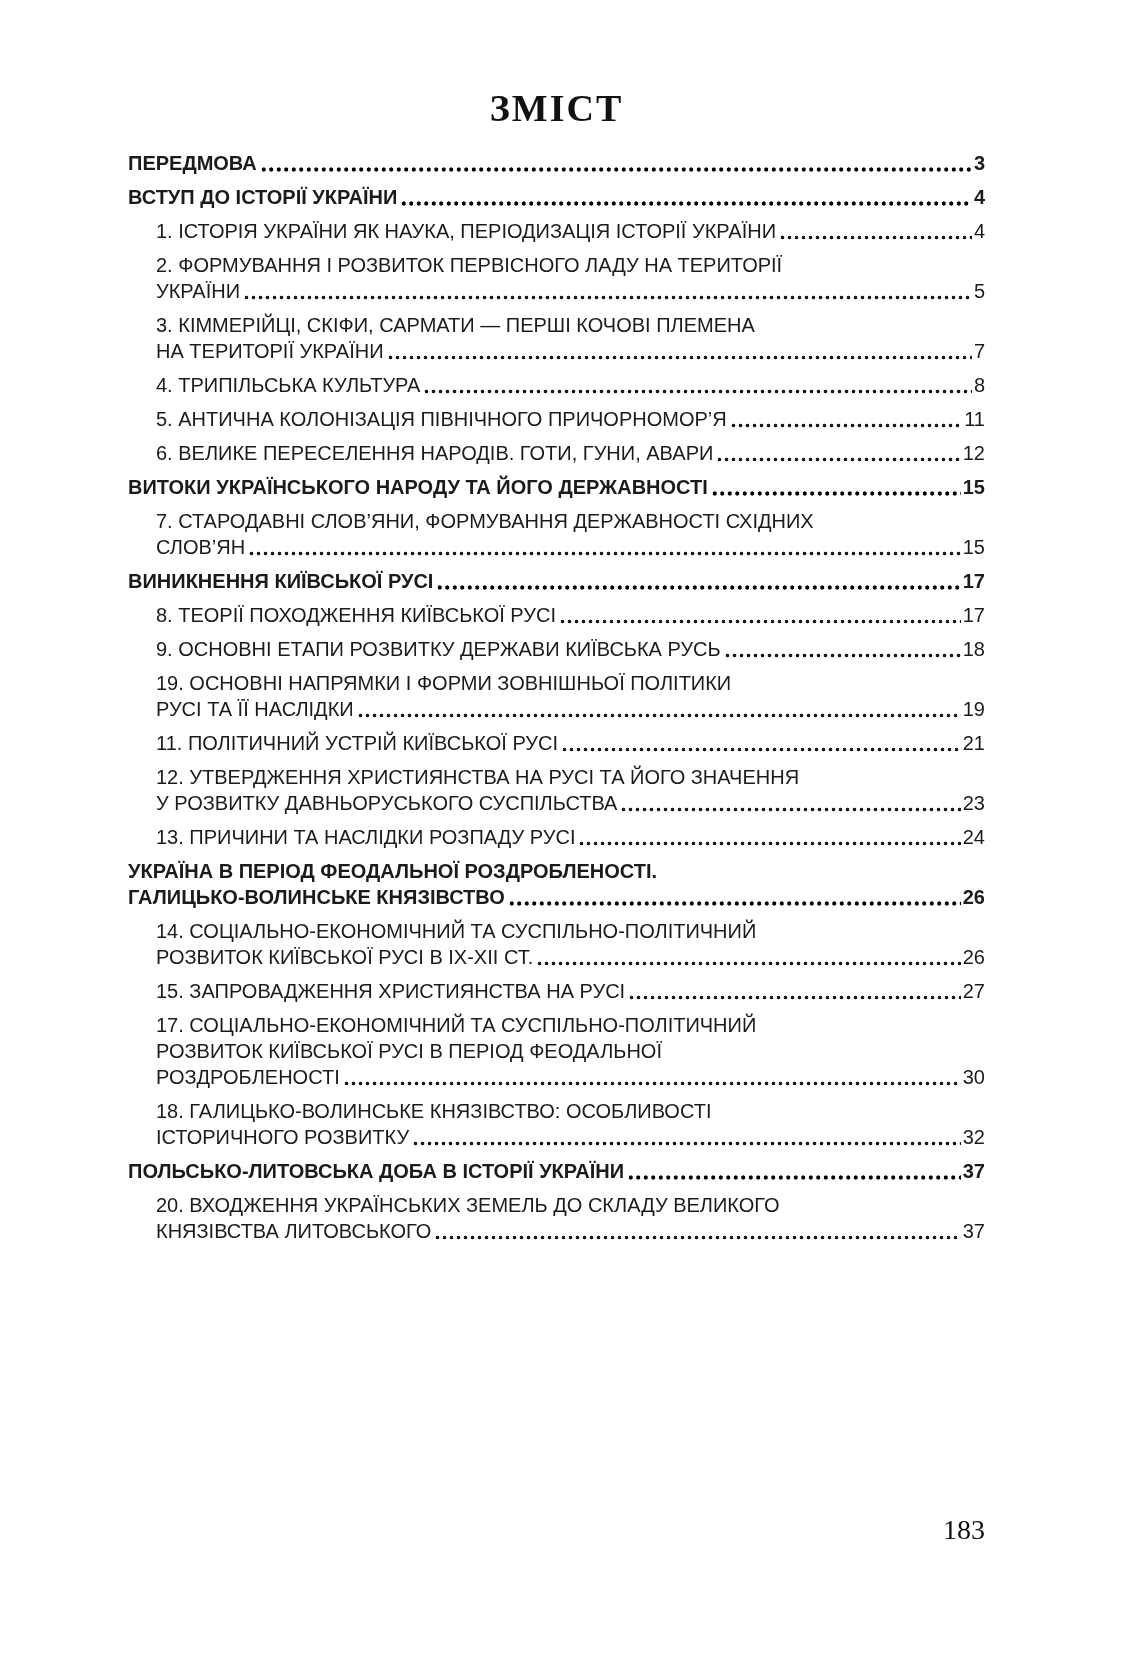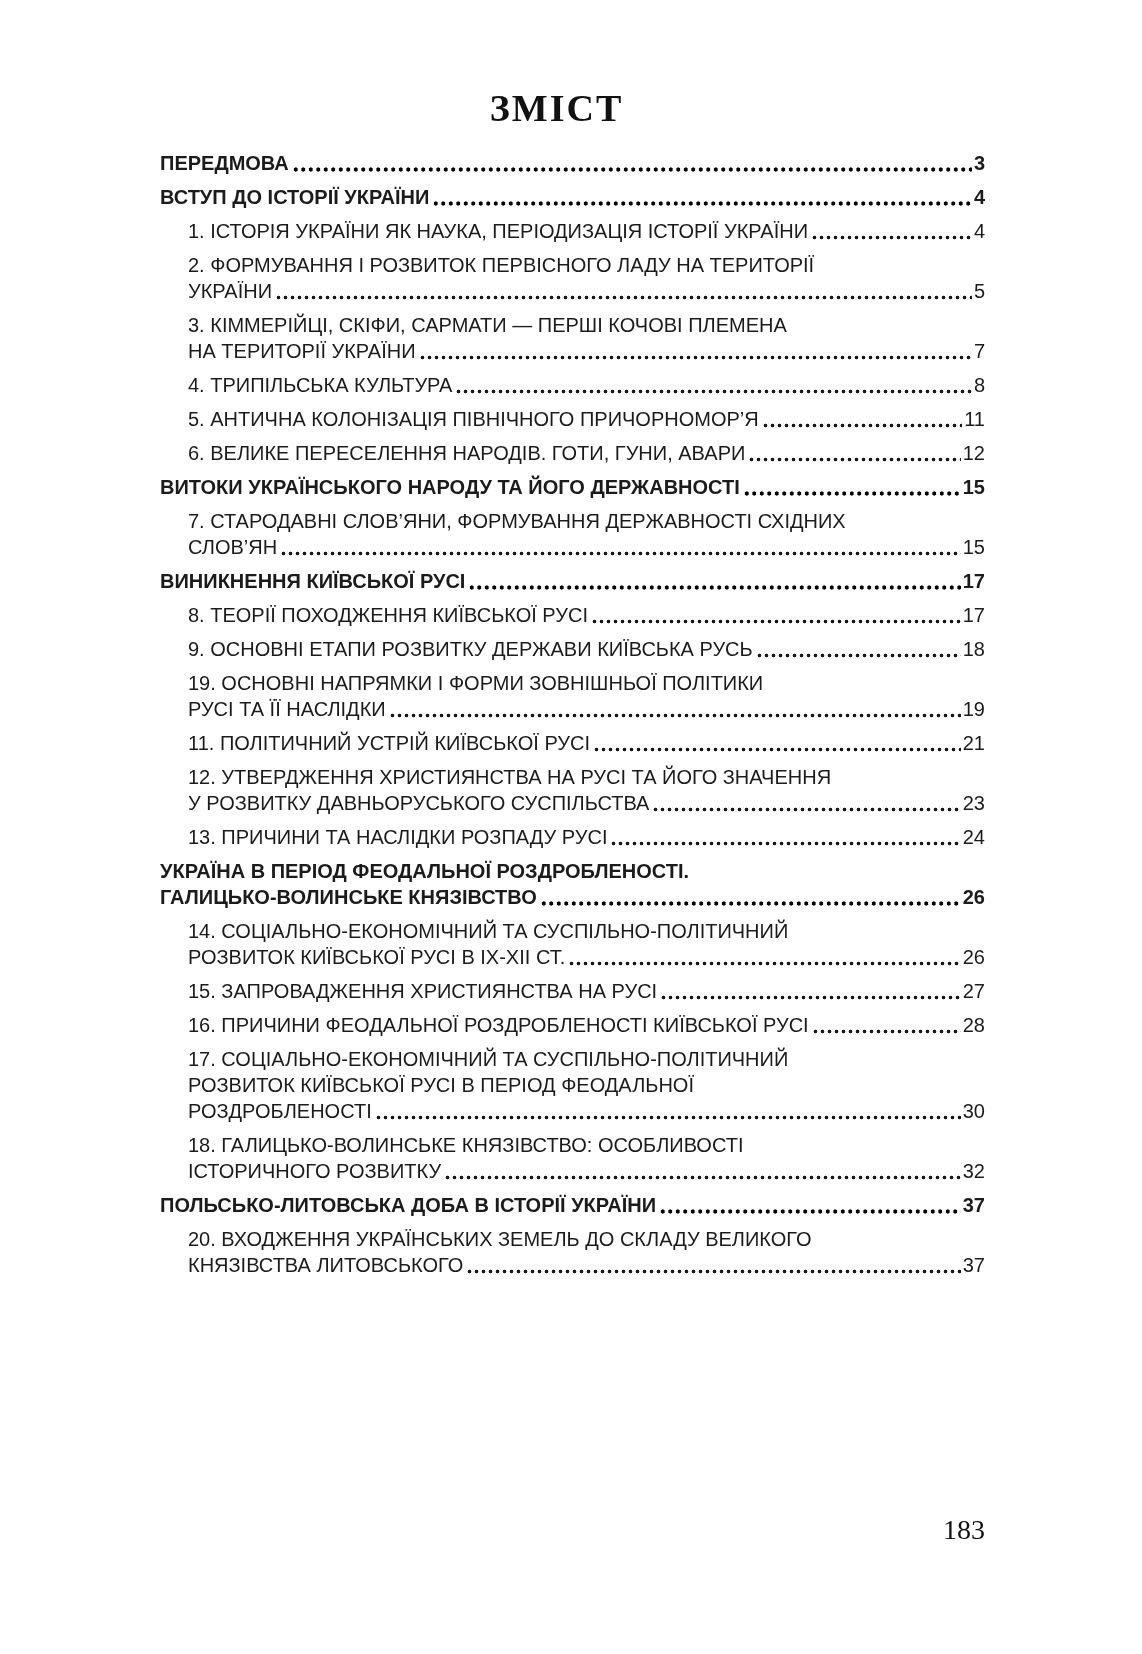--- a/index.html
+++ b/index.html
@@ -25,21 +25,20 @@
     letter-spacing: 2px;
     text-align: center;
     color: #111111;
     margin: 0 0 20px 0;
   }
   .toc-list {
     width: 100%;
   }
   .toc-entry {
     margin-bottom: 8px;
-    margin-left: 32px;
   }
   .toc-entry.indented {
     padding-left: 28px;
   }
   .toc-entry.bold {
     font-weight: bold;
   }
   .toc-line {
     line-height: 26px;
     font-size: 20px;
@@ -228,27 +227,20 @@
         </div>
       </div>
       <div class="toc-entry indented">
         <div class="toc-line toc-lastline">
           <span class="toc-text">15. ЗАПРОВАДЖЕННЯ ХРИСТИЯНСТВА НА РУСІ</span>
           <span class="leader"></span>
           <span class="toc-page">27</span>
         </div>
       </div>
       <div class="toc-entry indented">
-        <div class="toc-line toc-lastline">
-          <span class="toc-text">16. ПРИЧИНИ ФЕОДАЛЬНОЇ РОЗДРОБЛЕНОСТІ КИЇВСЬКОЇ РУСІ</span>
-          <span class="leader"></span>
-          <span class="toc-page">28</span>
-        </div>
-      </div>
-      <div class="toc-entry indented">
         <div class="toc-line"><span class="toc-text">17. СОЦІАЛЬНО-ЕКОНОМІЧНИЙ ТА СУСПІЛЬНО-ПОЛІТИЧНИЙ</span></div>
         <div class="toc-line"><span class="toc-text">РОЗВИТОК КИЇВСЬКОЇ РУСІ В ПЕРІОД ФЕОДАЛЬНОЇ</span></div>
         <div class="toc-line toc-lastline">
           <span class="toc-text">РОЗДРОБЛЕНОСТІ</span>
           <span class="leader"></span>
           <span class="toc-page">30</span>
         </div>
       </div>
       <div class="toc-entry indented">
         <div class="toc-line"><span class="toc-text">18. ГАЛИЦЬКО-ВОЛИНСЬКЕ КНЯЗІВСТВО: ОСОБЛИВОСТІ</span></div>

